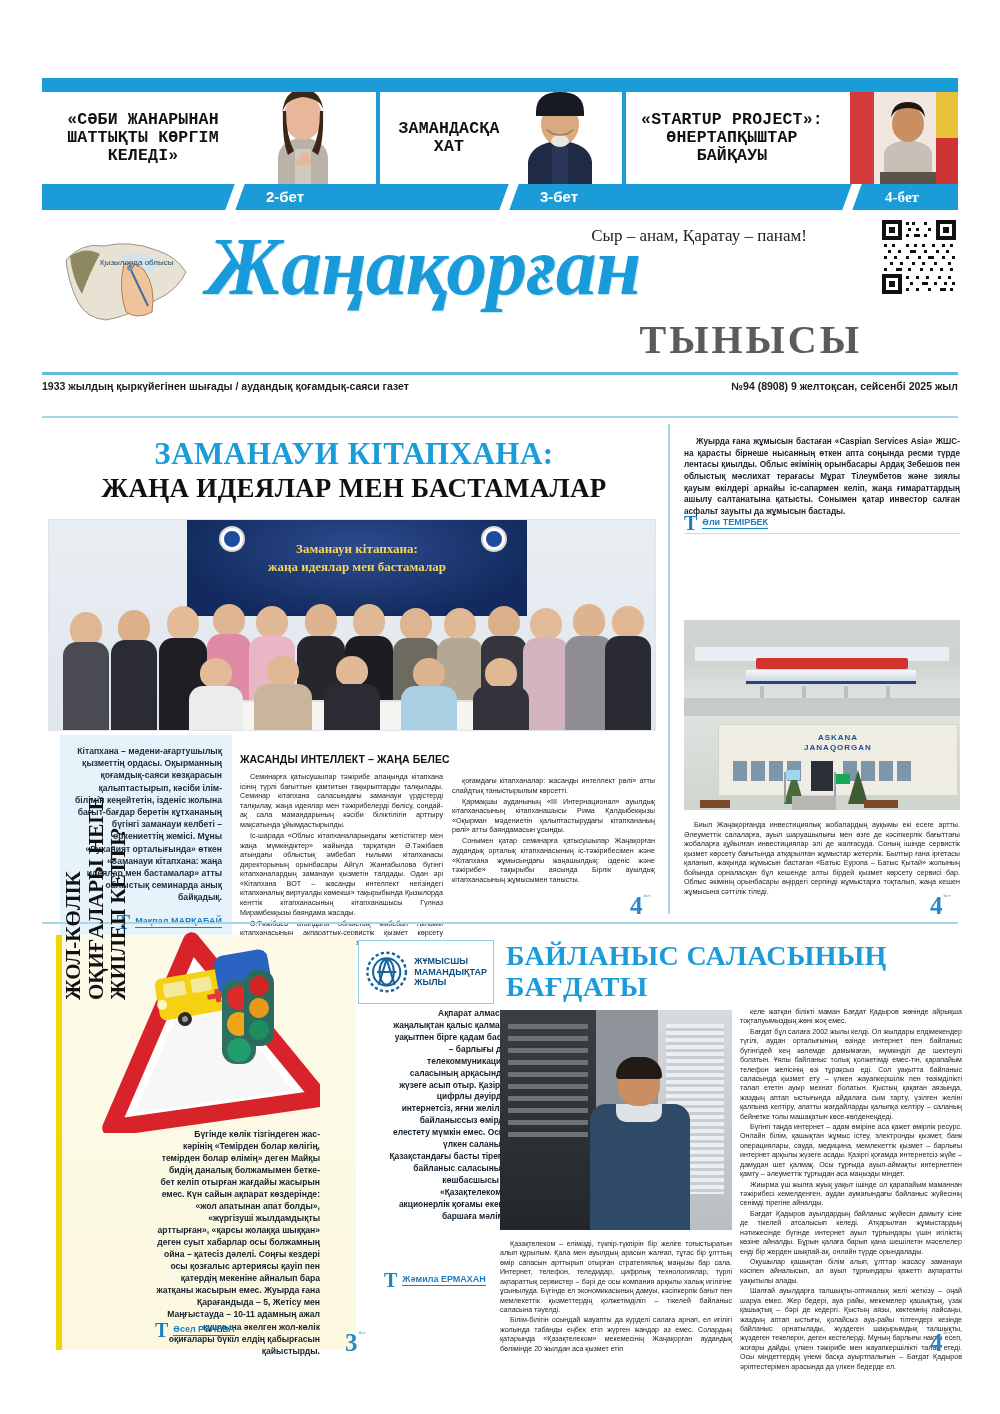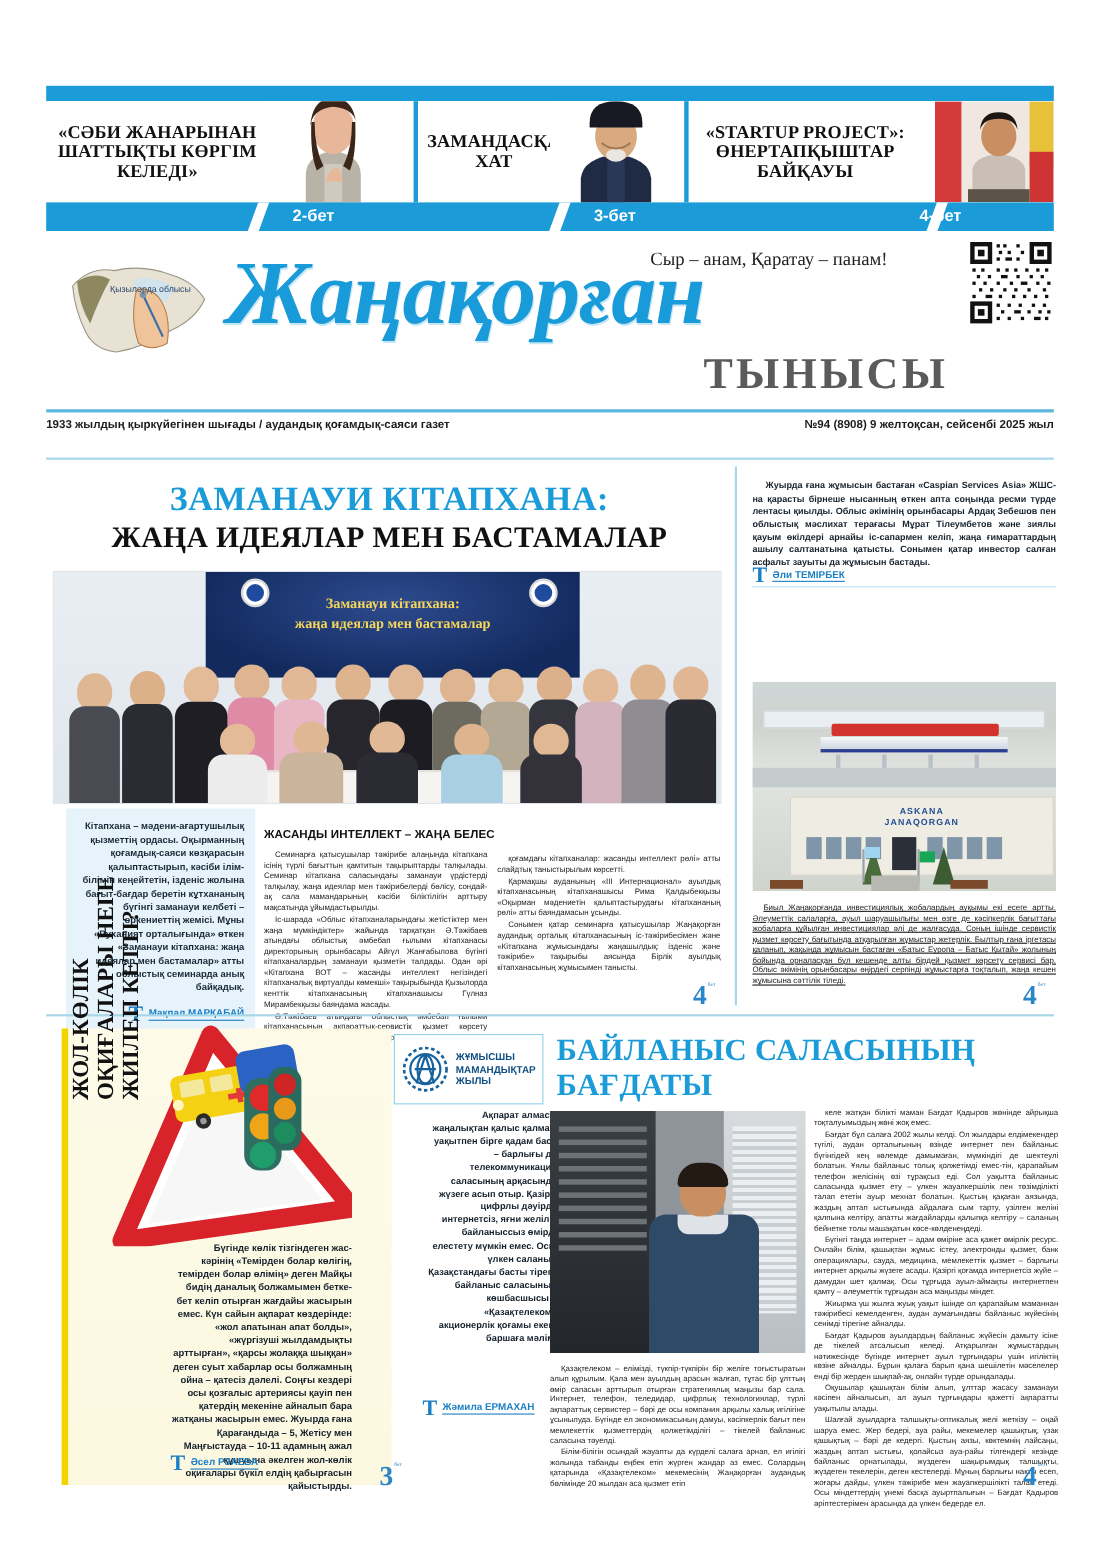--- a/index.html
+++ b/index.html
@@ -30,21 +30,21 @@
   .teaser-cell {
     position: relative; display: flex; align-items: center;
     border-right: 4px solid #1b9bd8;
     overflow: hidden;
   }
   .teaser-cell:last-child { border-right: none; }
   .teaser-cell.c1 { width: 338px; }
   .teaser-cell.c2 { width: 246px; }
   .teaser-cell.c3 { width: 332px; }
   .teaser-title {
-    font-family: Liberation Serif, serif;
+    font-family: Liberation Mono, monospace;
     font-weight: bold; color: #111; text-align: center;
     line-height: 1.08; letter-spacing: .2px;
   }
   .teaser-cell.c1 .teaser-title { font-size: 16.5px; width: 198px; padding-left: 4px; }
   .teaser-cell.c2 .teaser-title { font-size: 16.5px; width: 132px; padding-left: 6px; }
   .teaser-cell.c3 .teaser-title { font-size: 16.5px; width: 206px; padding-left: 6px; }
 
   .t-photo { position: absolute; bottom: 0; overflow: hidden; }
   .t-photo.p1 { right: 8px; width: 130px; height: 115px; bottom: -10px; }
   .t-photo.p2 { right: 2px; width: 120px; height: 112px; bottom: -12px; }
@@ -52,21 +52,21 @@
 
   
   .fig-woman { position: absolute; left: 0; top: 0; width: 100%; height: 100%; }
   .pagebadge {
     position: absolute; top: 106px; height: 26px; line-height: 26px;
     color: #fff; font-weight: bold; font-size: 15px; text-align: center;
     font-family: "Liberation Sans", sans-serif;
   }
   .pb1 { left: 198px; width: 90px; }
   .pb2 { left: 472px; width: 90px; }
-  .pb3 { left: 768px; width: 90px; }
+  .pb3 { left: 815px; width: 90px; font-family: Liberation Serif, serif; }
   .pb-notch {
     position: absolute; top: 106px; width: 10px; height: 26px; background:#fff;
     transform: skewX(-20deg);
   }
 
   
   .masthead { position: absolute; left: 42px; top: 212px; width: 916px; height: 180px; }
   .slogan {
     position: absolute; left: 492px; top: 14px; width: 330px;
     text-align: center; font-family: "Liberation Serif", serif;
@@ -216,21 +216,21 @@
     background:#efece3; border:1px solid #d6d2c6;
   }
   .bld-sign { position:absolute; left:0; top:8px; width:100%; text-align:center;
               font-size:8px; font-weight:bold; color:#1f4f92; letter-spacing:1px; line-height:1.3;}
   .bld-win { position:absolute; background:#7f95a8; }
   .tree { position:absolute; bottom:6px; width:0;height:0;border-left:10px solid transparent;border-right:10px solid transparent;border-bottom:34px solid #4a6b3c;}
   .flagpole{position:absolute;bottom:8px;width:2px;height:30px;background:#9aa2a6;}
   .flag{position:absolute;width:14px;height:10px;}
   .r-body {
     position:absolute; left:684px; top:820px; width:276px;
-    font-size:7.2px; line-height:1.33; text-align:justify; color:#1b1b1b;text-decoration:underline;
+    font-size:7.2px; line-height:1.33; text-align:justify; color:#1b1b1b;
   }
   .r-body p { text-indent: 10px; }
 
   
   .bot-rule { position:absolute; left:42px; top:922px; width:916px; height:2px; background:#a9d7ea; }
 
   .road-block {
     position:absolute; left:56px; top:935px; width:300px; height:415px;
     background: linear-gradient(#fdfbe8, #fcf8e0);
     border-left: 6px solid #f2d400;

